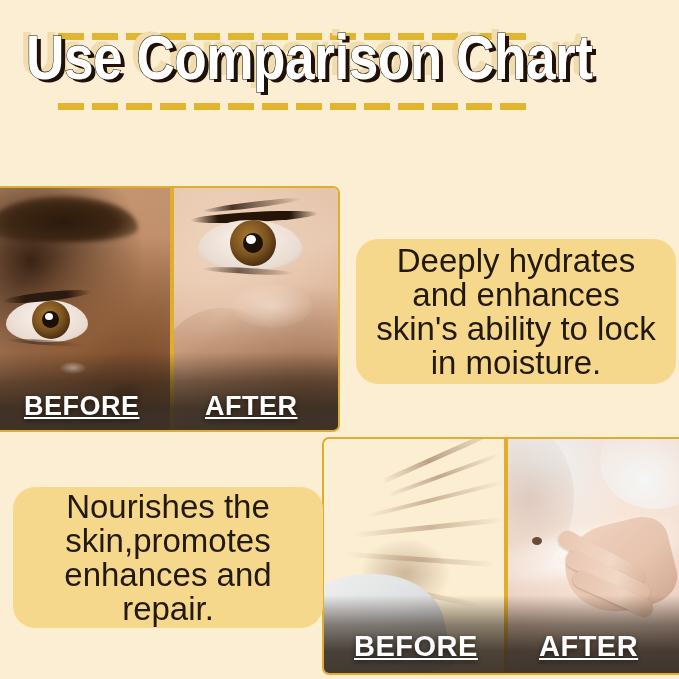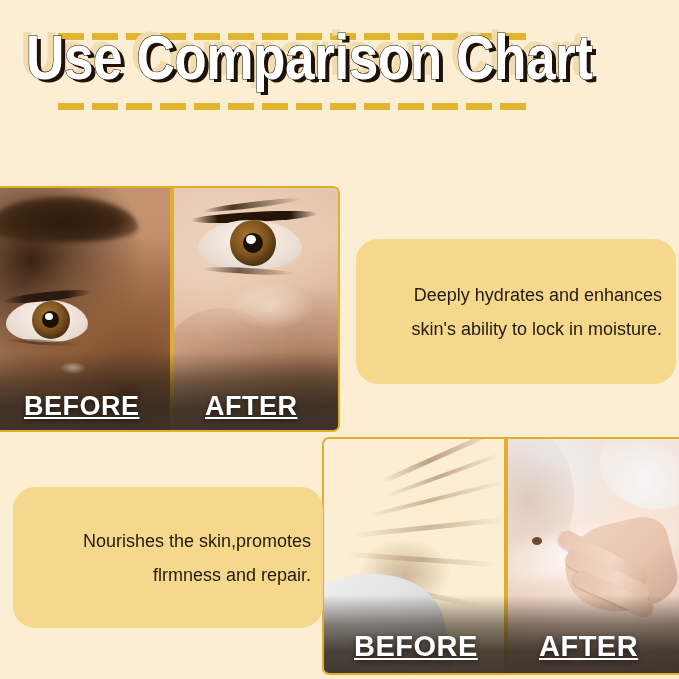--- a/index.html
+++ b/index.html
@@ -199,24 +199,24 @@
     position: absolute;
     background: #f6d88c;
     border-radius: 22px;
     display: flex;
     align-items: center;
     justify-content: center;
     box-sizing: border-box;
   }
   .note-card p {
     margin: 0;
-    text-align: right;
+    text-align: center;
     color: #221a0f;
     font-family: "Liberation Sans", sans-serif;
-    font-size: 18px;
+    font-size: 33px;
     line-height: 34px;
     font-weight: 400;
   }
   #note-hydrate {
     left: 356px;
     top: 239px;
     width: 320px;
     height: 145px;
     padding: 0 14px;
   }
@@ -380,16 +380,16 @@
     <div class="label-strip"></div>
     <span class="ba-label" style="left:30px;">BEFORE</span>
     <span class="ba-label" style="left:215px;">AFTER</span>
   </div>
 
   <div class="note-card" id="note-hydrate">
     <p>Deeply hydrates and enhances skin's ability to lock in moisture.</p>
   </div>
 
   <div class="note-card" id="note-nourish">
-    <p>Nourishes the skin,promotes flrmness and repair.</p>
+    <p>Nourishes the skin,promotes enhances and repair.</p>
   </div>
 
 </div>
 
 </body></html>

